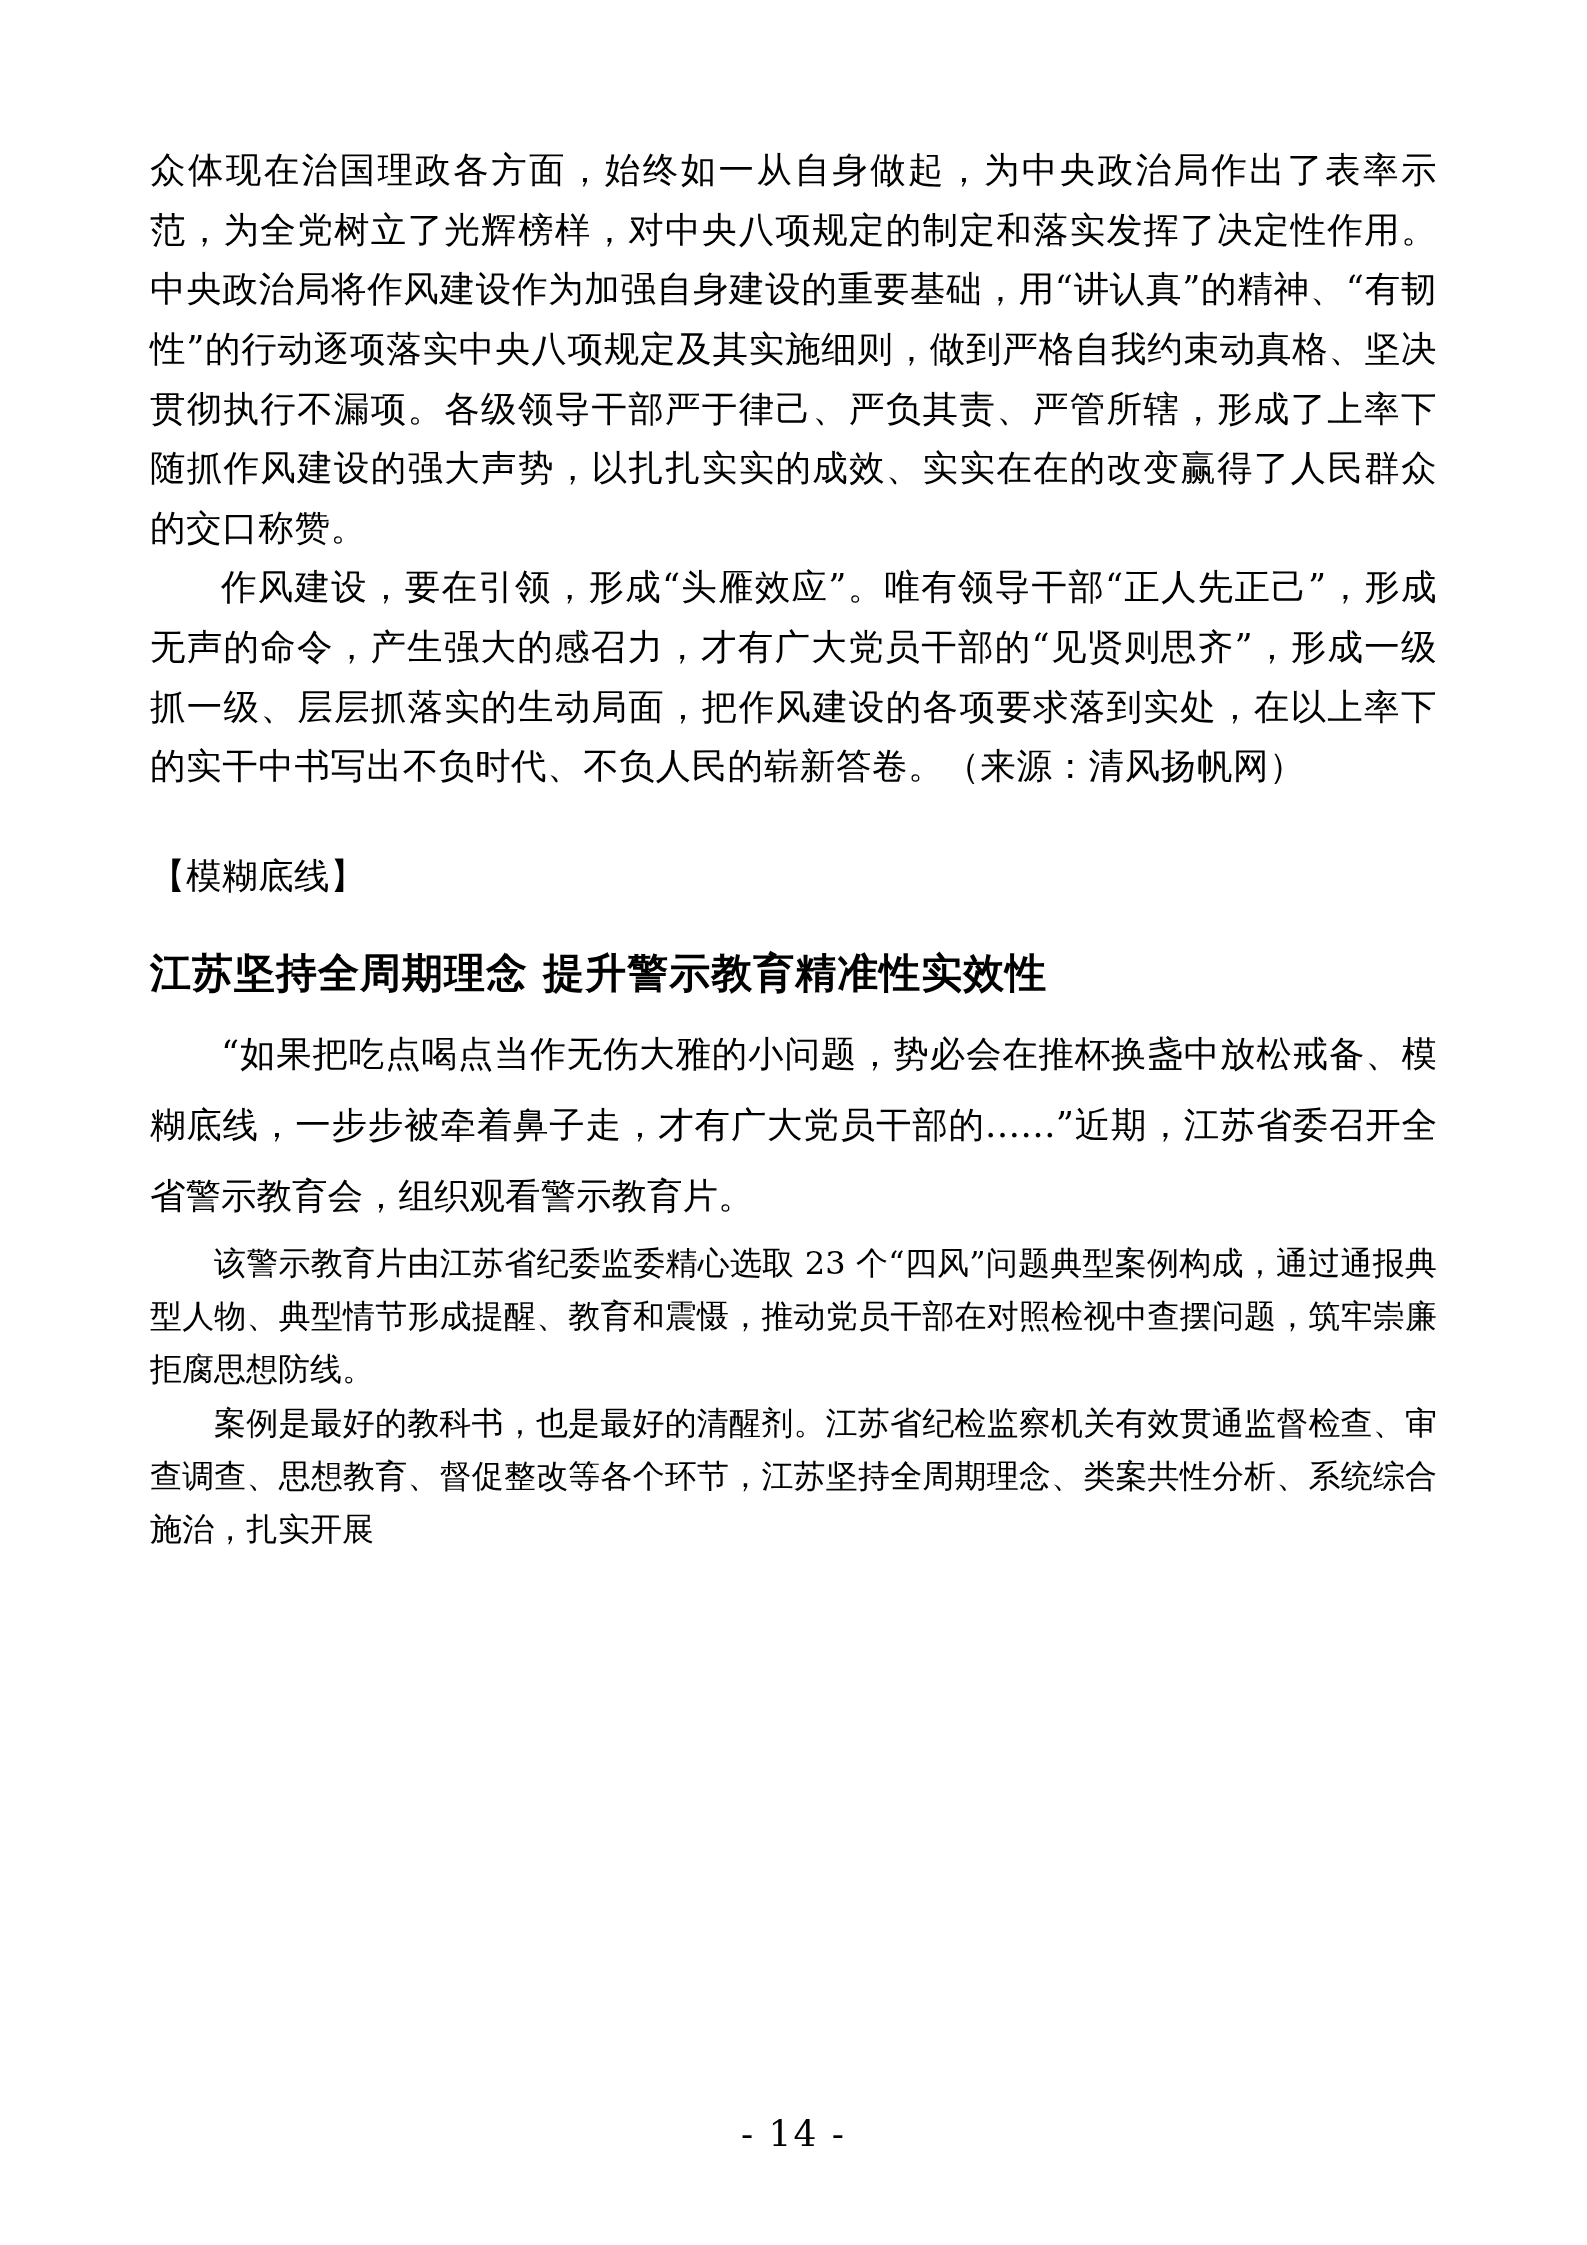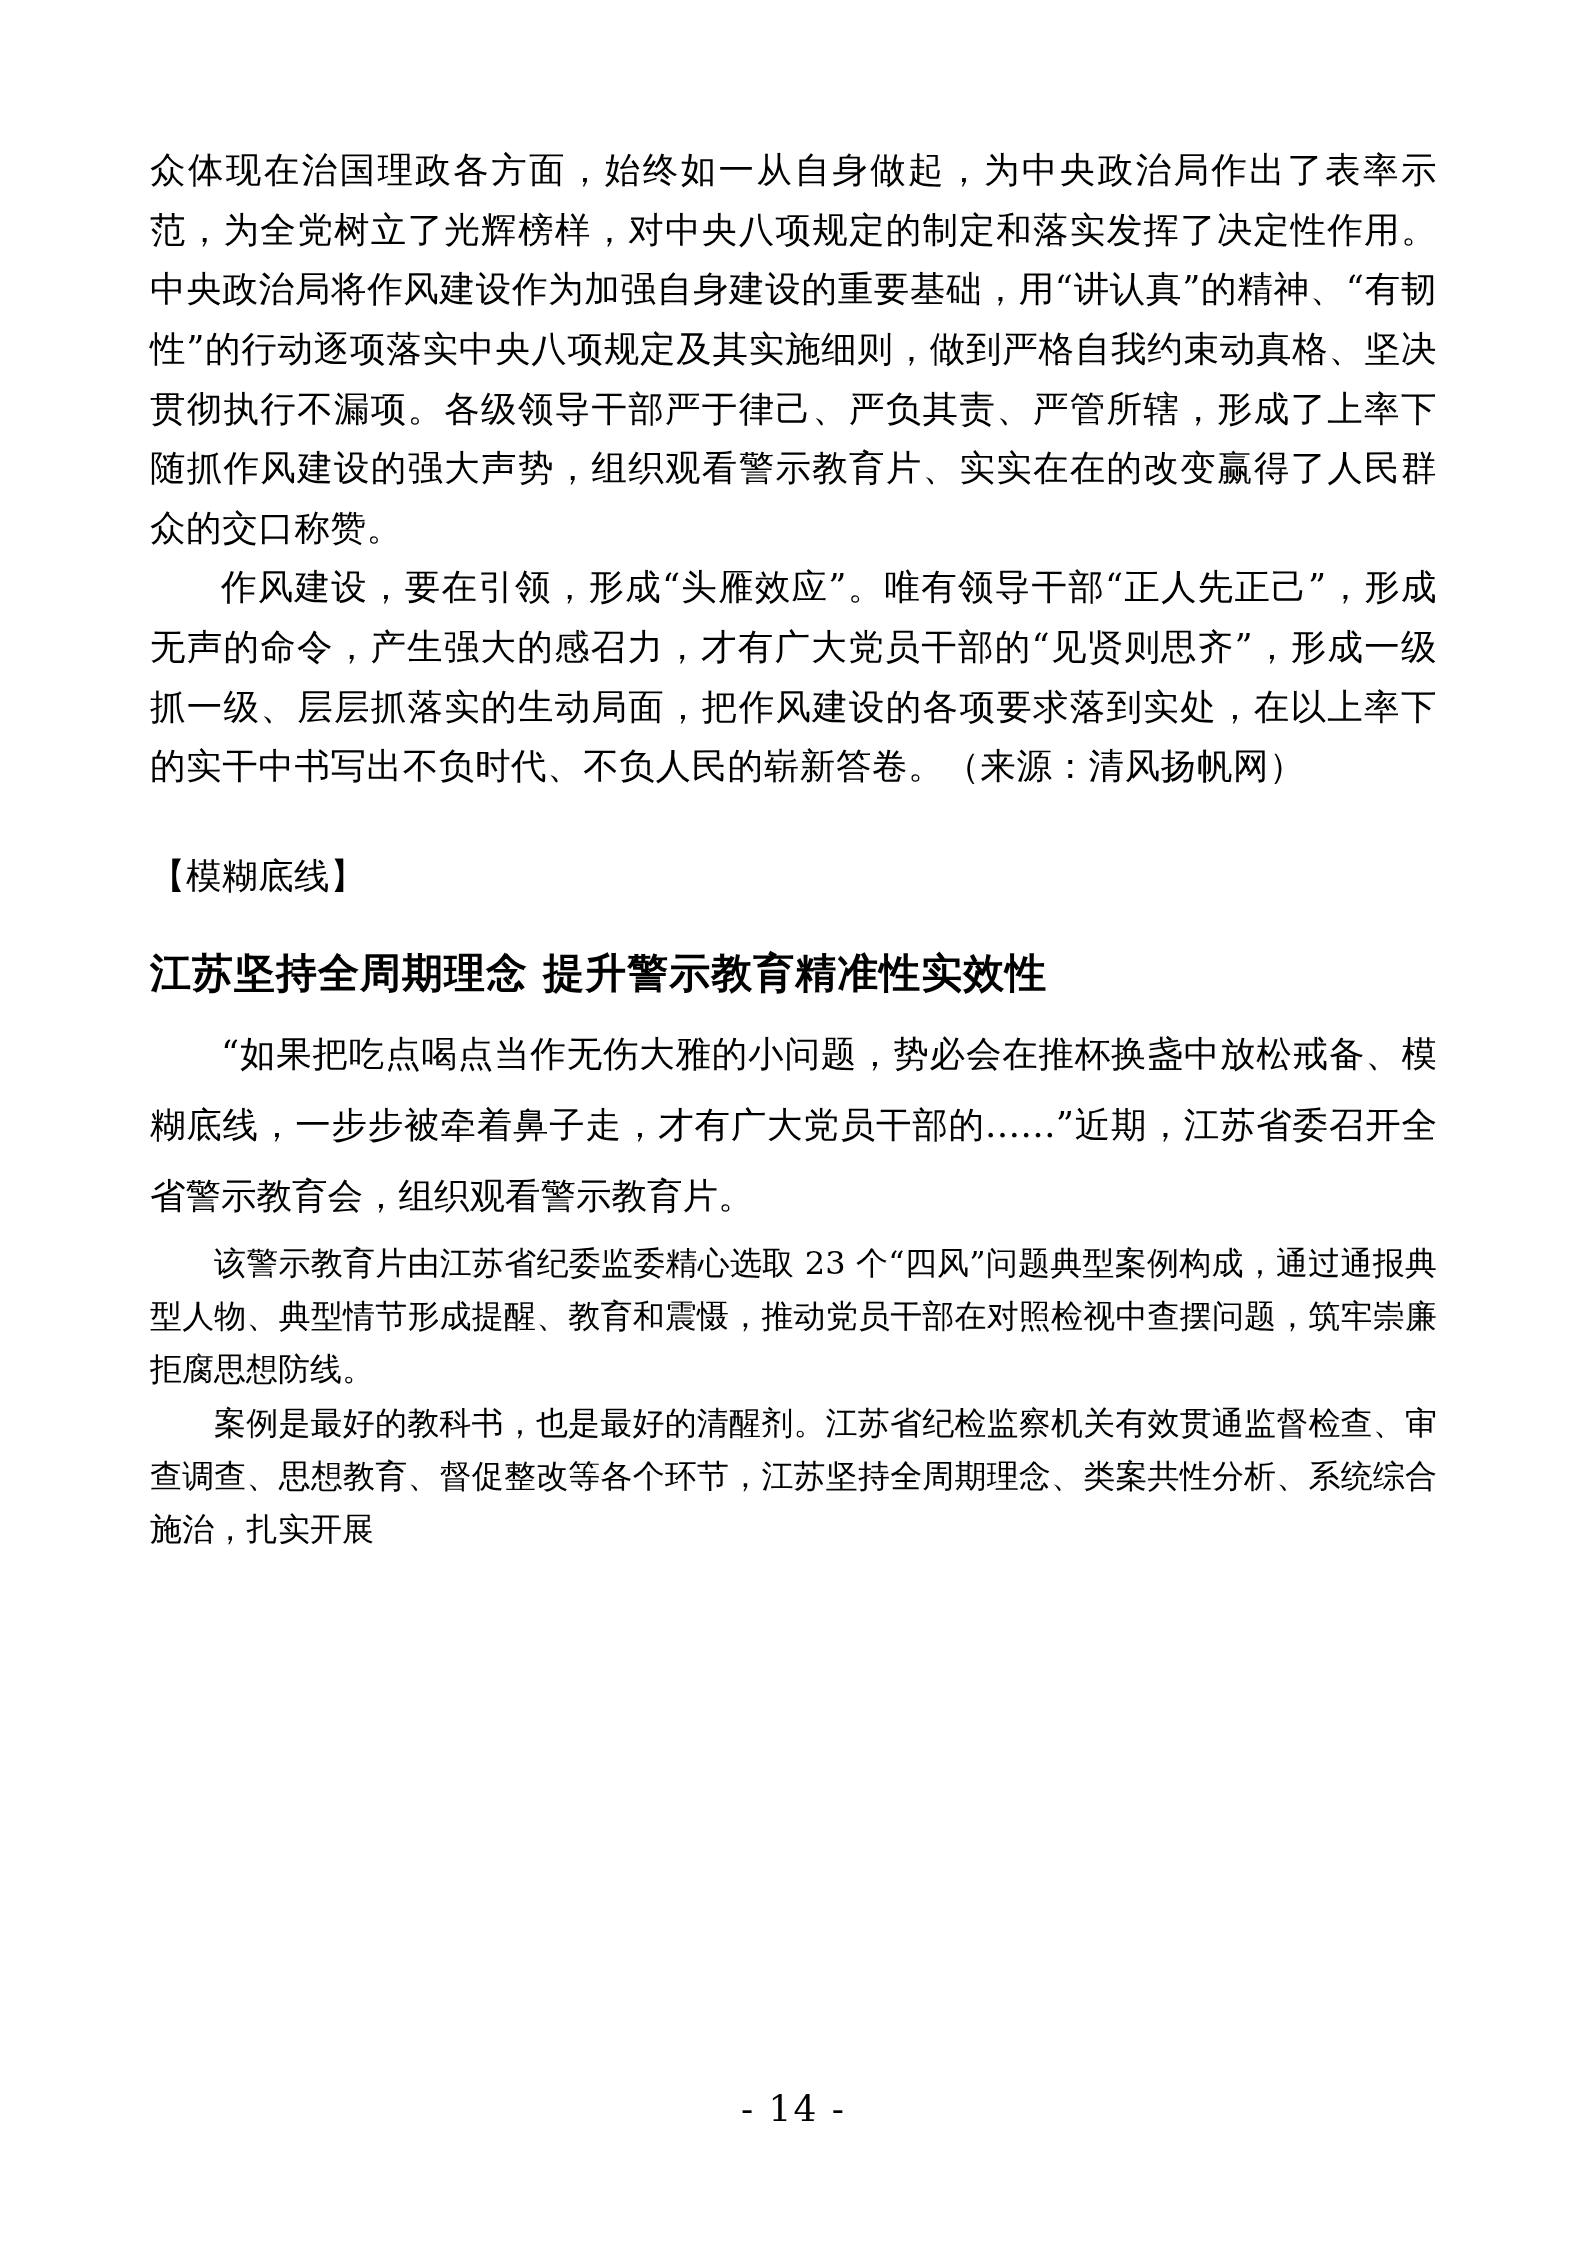--- a/index.html
+++ b/index.html
@@ -65,36 +65,36 @@
   .tight-para {
     font-size: 32px;
     line-height: 1.66;
     text-indent: 2em;
     text-align: justify;
     text-justify: inter-ideograph;
     margin: 0;
   }
   .page-number {
     position: absolute;
-    bottom: 116px;
+    bottom: 91px;
     left: 0;
     width: 1587px;
     text-align: center;
     font-size: 36px;
     letter-spacing: 2px;
   }
   .spacer-sm { height: 6px; }
 </style>
 </head>
 <body>
 
 <div class="page">
 
   <div class="body-text">
-    <p class="para noindent">众体现在治国理政各方面，始终如一从自身做起，为中央政治局作出了表率示范，为全党树立了光辉榜样，对中央八项规定的制定和落实发挥了决定性作用。中央政治局将作风建设作为加强自身建设的重要基础，用“讲认真”的精神、“有韧性”的行动逐项落实中央八项规定及其实施细则，做到严格自我约束动真格、坚决贯彻执行不漏项。各级领导干部严于律己、严负其责、严管所辖，形成了上率下随抓作风建设的强大声势，组织观看警示教育片、实实在在的改变赢得了人民群众的交口称赞。</p>
+    <p class="para noindent">众体现在治国理政各方面，始终如一从自身做起，为中央政治局作出了表率示范，为全党树立了光辉榜样，对中央八项规定的制定和落实发挥了决定性作用。中央政治局将作风建设作为加强自身建设的重要基础，用“讲认真”的精神、“有韧性”的行动逐项落实中央八项规定及其实施细则，做到严格自我约束动真格、坚决贯彻执行不漏项。各级领导干部严于律己、严负其责、严管所辖，形成了上率下随抓作风建设的强大声势，以扎扎实实的成效、实实在在的改变赢得了人民群众的交口称赞。</p>
     <p class="para">作风建设，要在引领，形成“头雁效应”。唯有领导干部“正人先正己”，形成无声的命令，产生强大的感召力，才有广大党员干部的“见贤则思齐”，形成一级抓一级、层层抓落实的生动局面，把作风建设的各项要求落到实处，在以上率下的实干中书写出不负时代、不负人民的崭新答卷。（来源：清风扬帆网）</p>
   </div>
 
   <div class="section-tag">【模糊底线】</div>
 
   <div class="article-title">江苏坚持全周期理念 提升警示教育精准性实效性</div>
 
   <p class="lead-para">“如果把吃点喝点当作无伤大雅的小问题，势必会在推杯换盏中放松戒备、模糊底线，一步步被牵着鼻子走，才有广大党员干部的……”近期，江苏省委召开全省警示教育会，组织观看警示教育片。</p>
 
   <div class="spacer-sm"></div>

